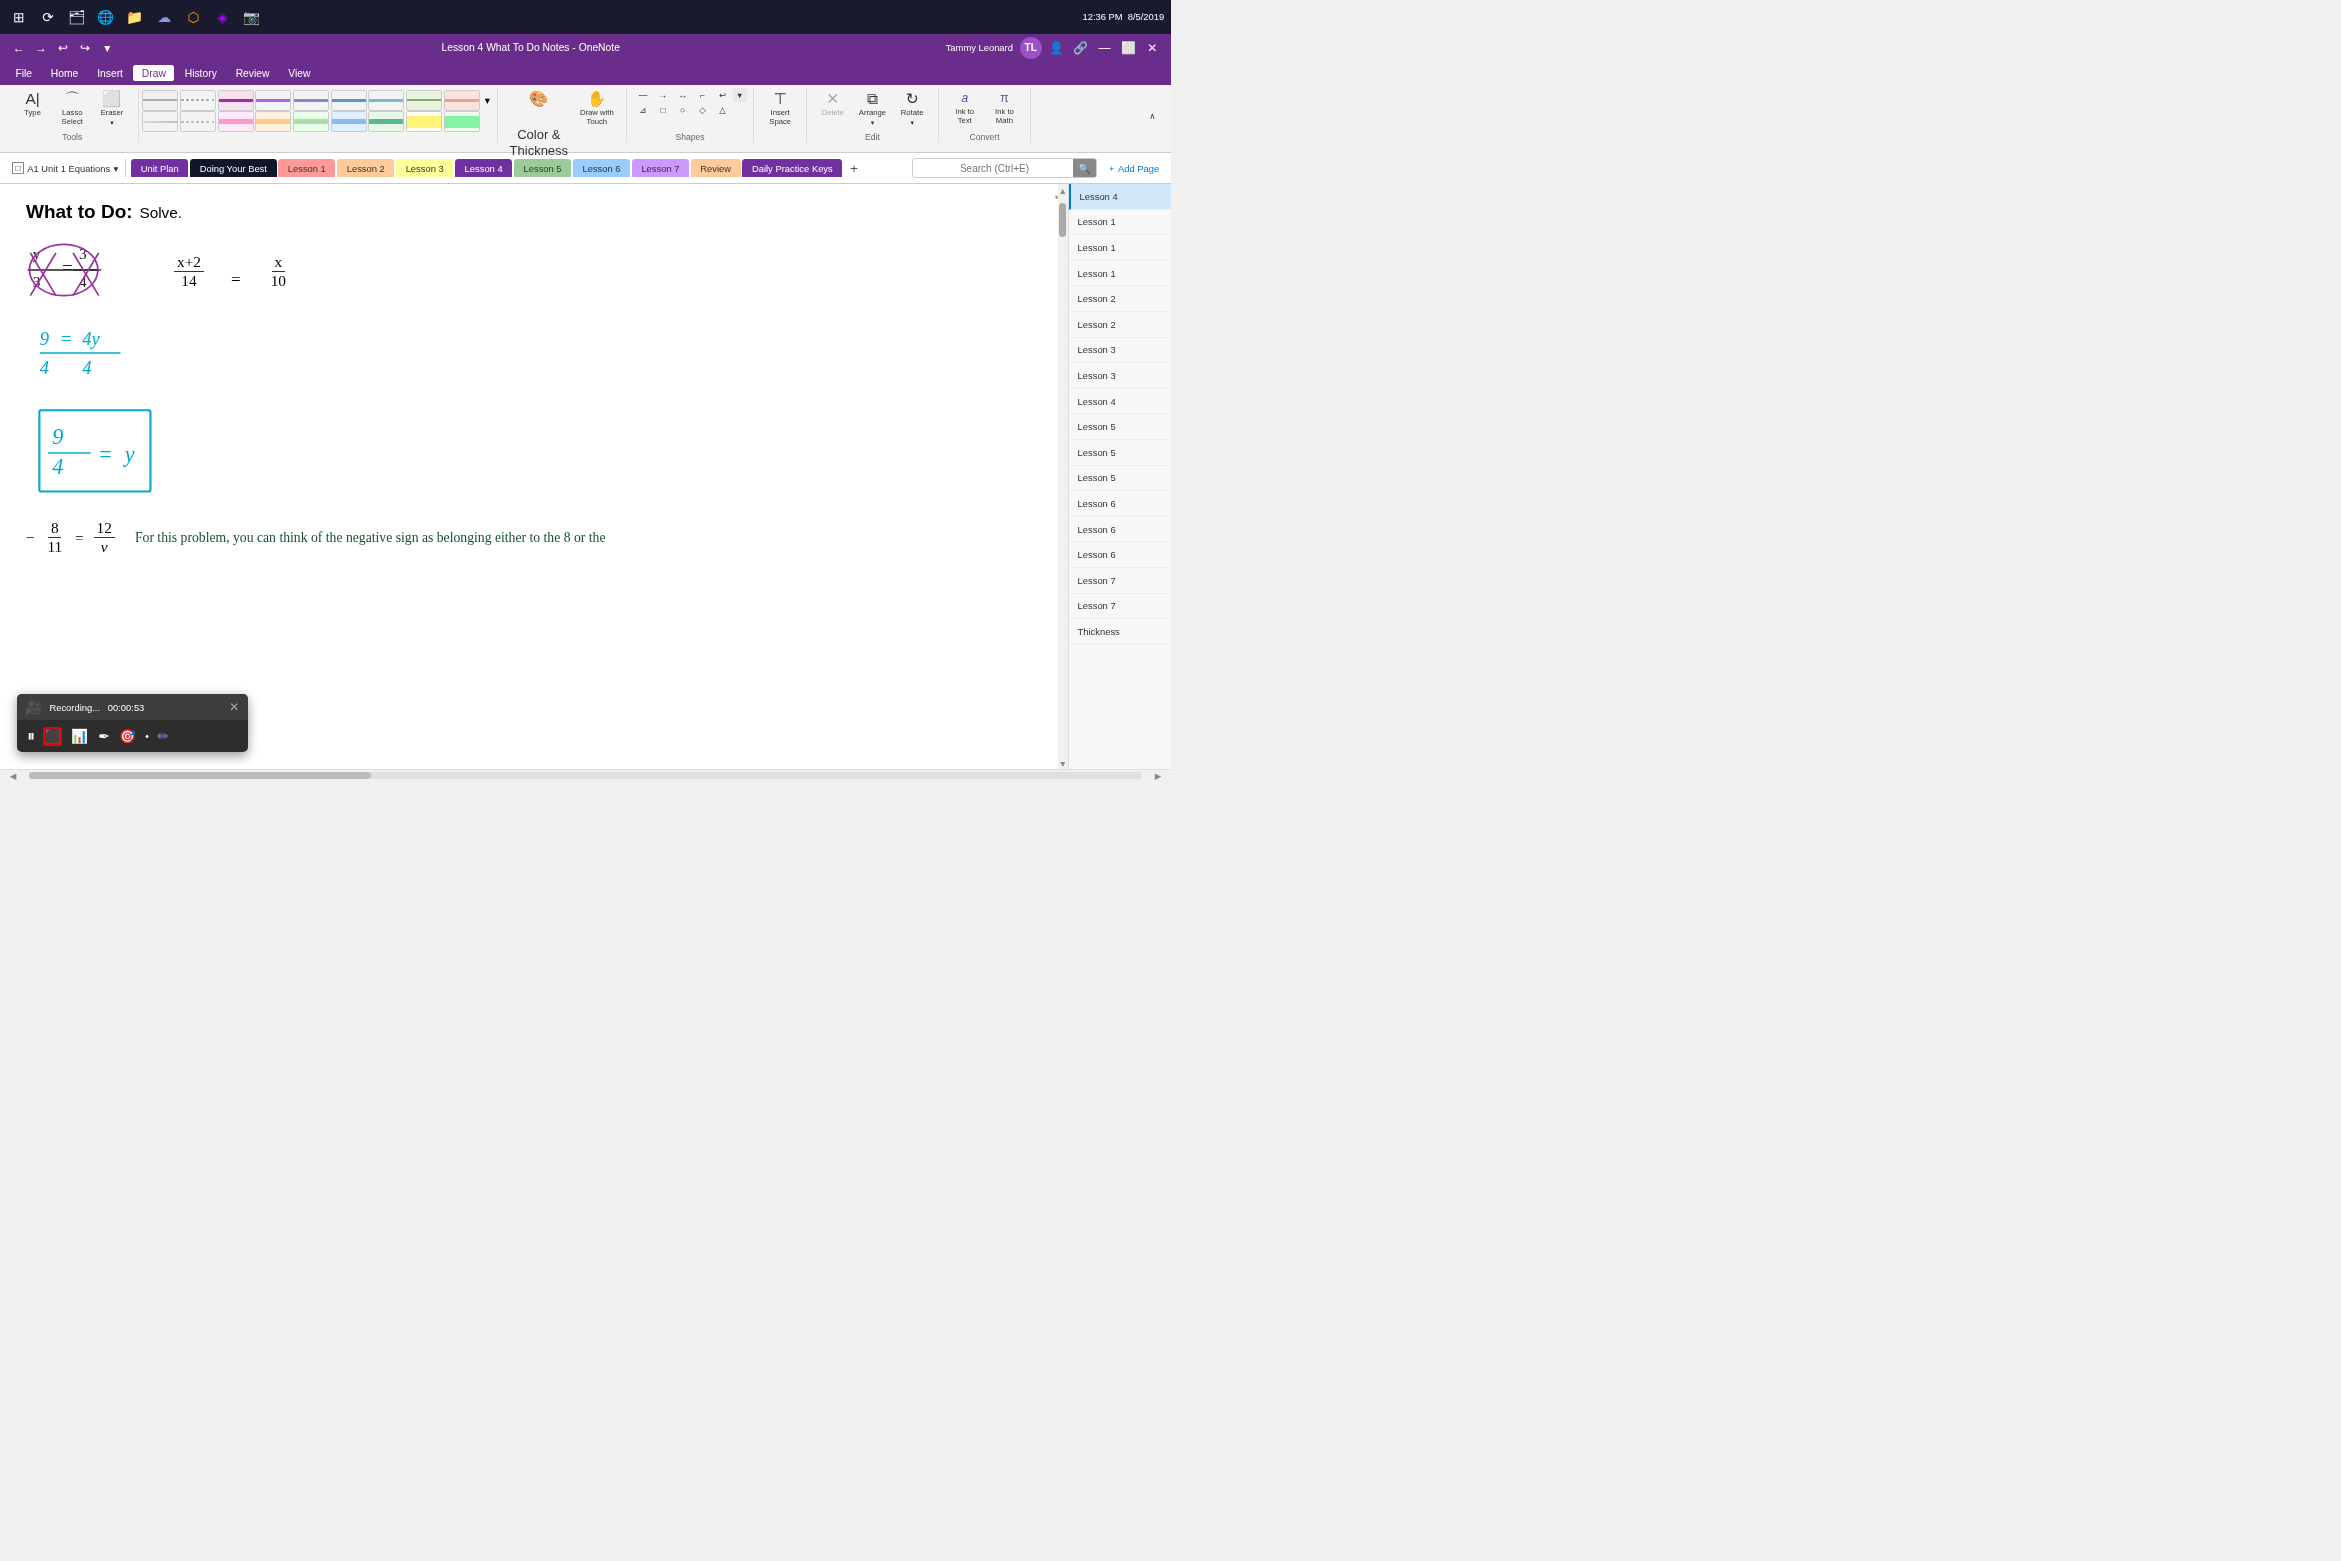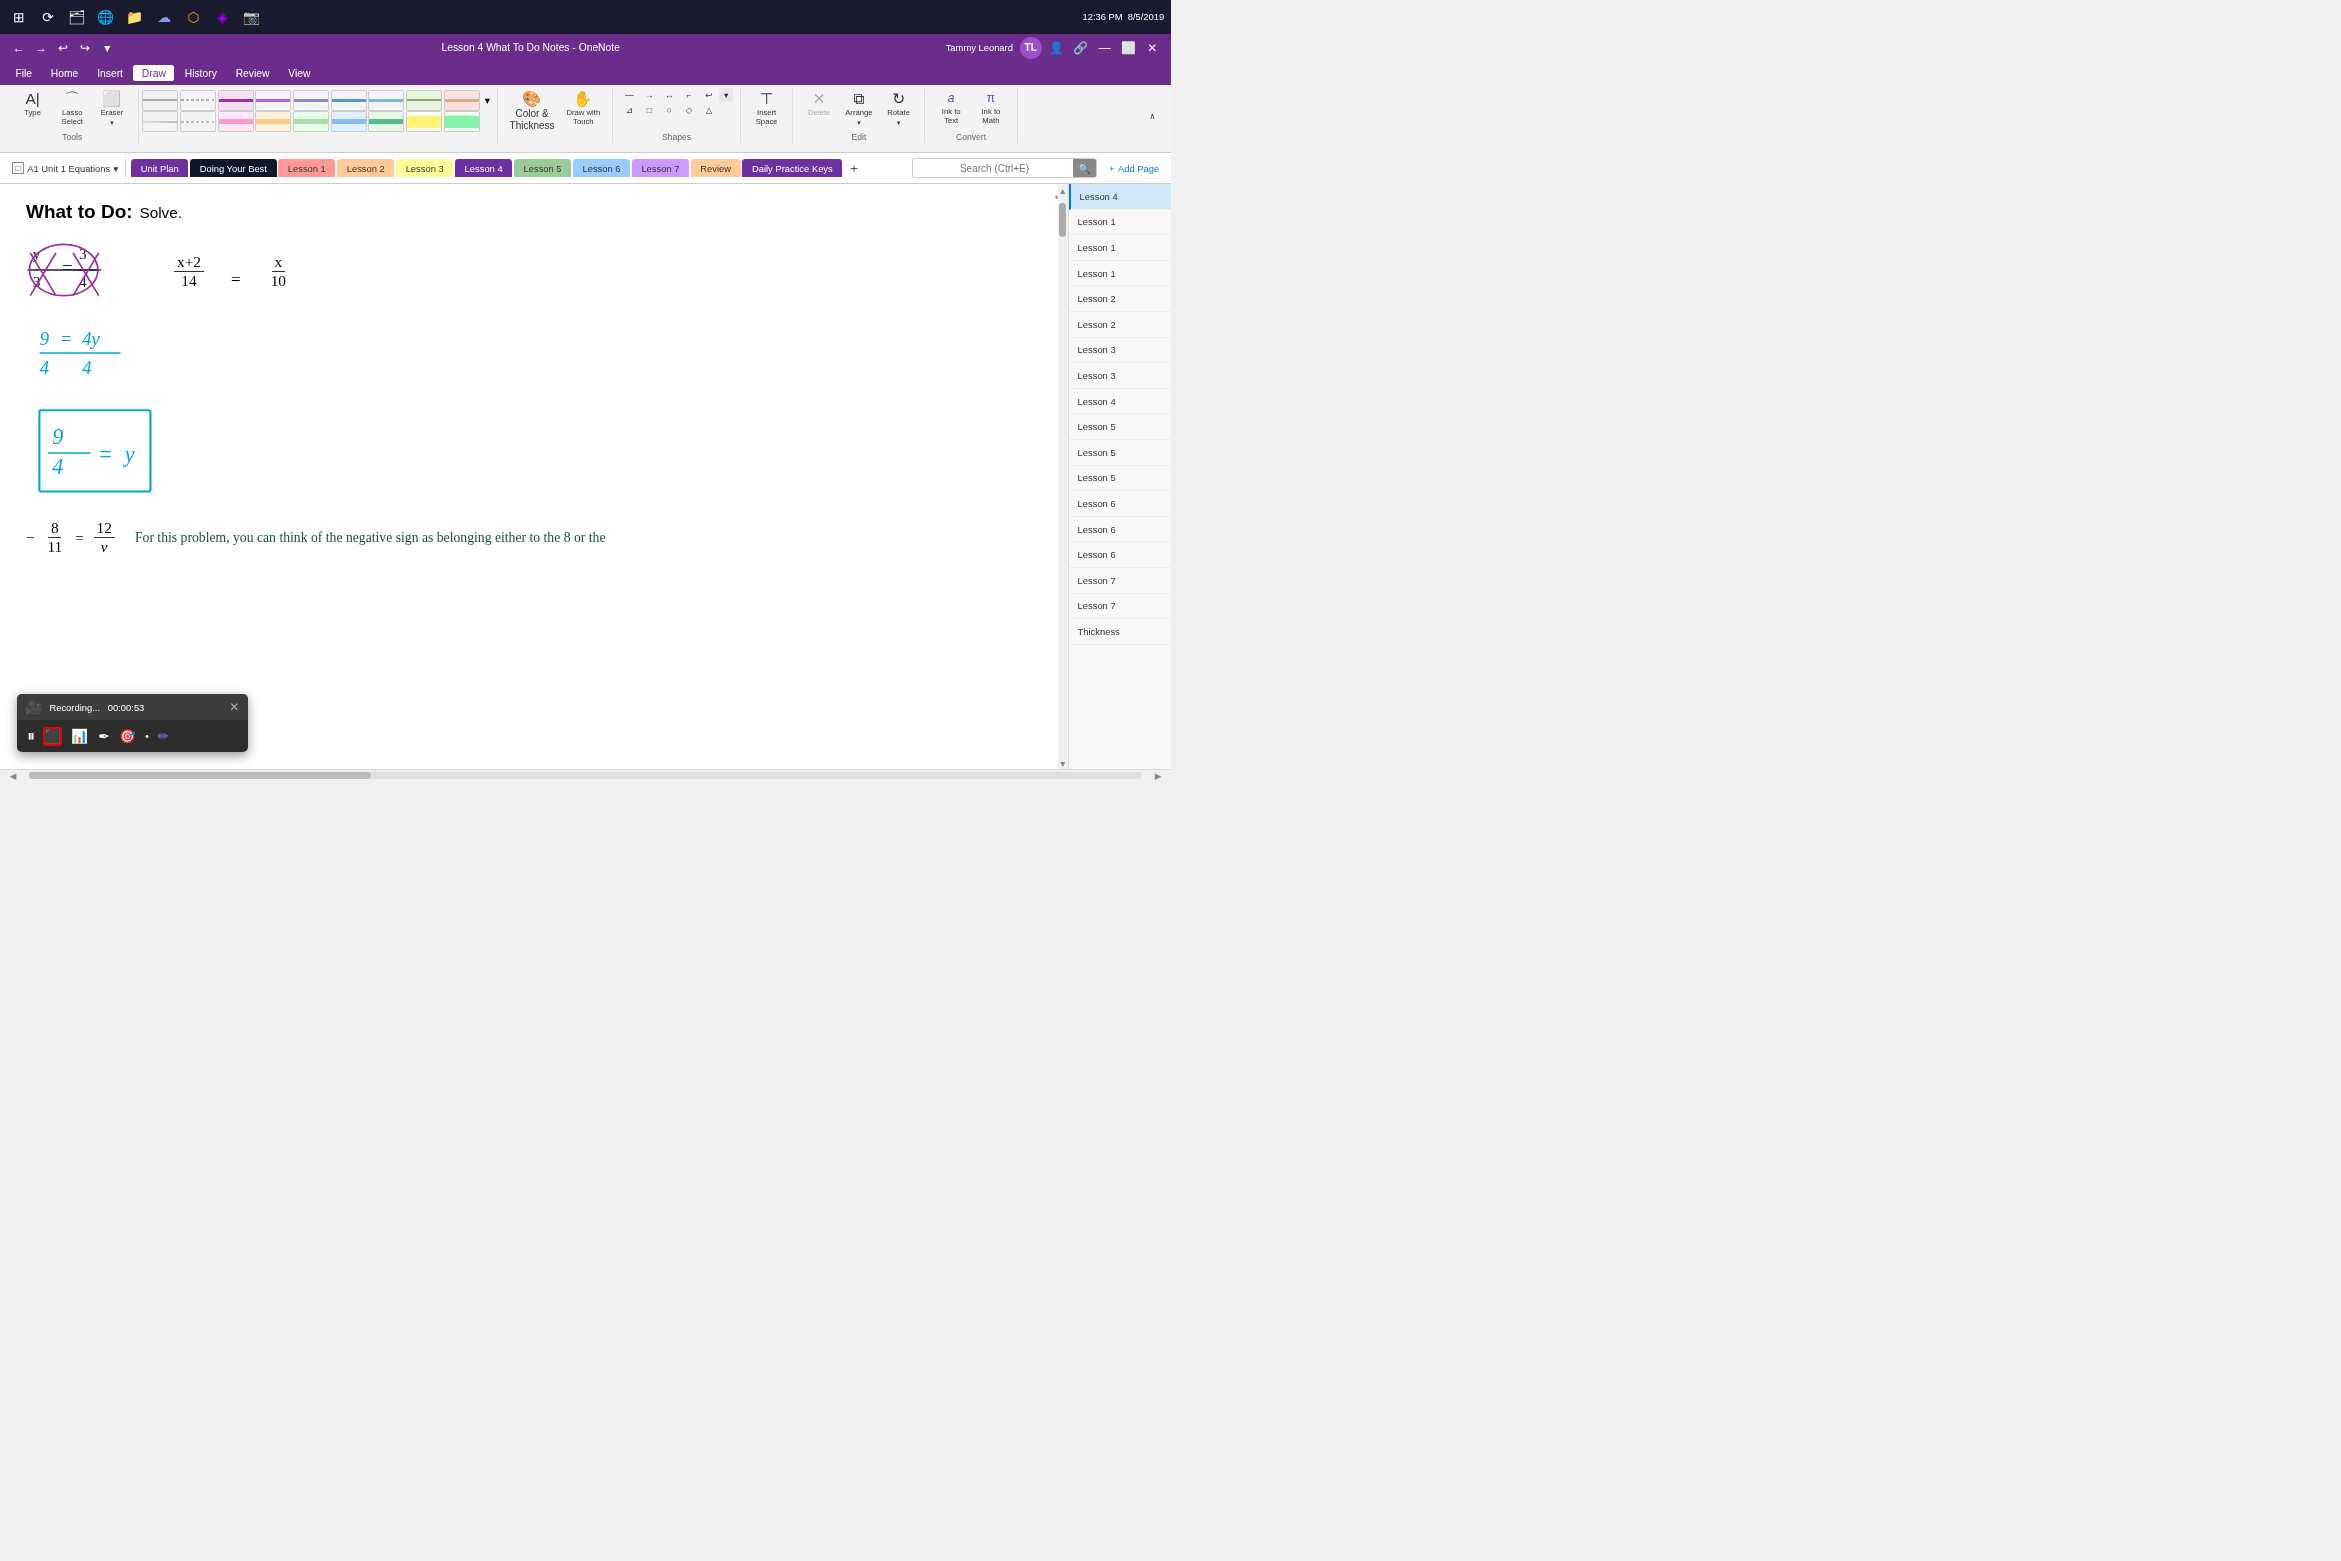--- a/index.html
+++ b/index.html
@@ -276,21 +276,21 @@
             <div class="pen-line" style="background:#55ee88; height:12px; opacity:0.7;"></div>
           </div>
         </div>
       </div>
     </div>
 
     <div class="ribbon-group">
       <div class="ribbon-group-items">
         <div class="ribbon-btn">
           <span class="icon">🎨</span>
-          <span class="label" style="white-space:pre-line; font-size:10px;">Color &amp;
+          <span class="label" style="white-space:pre-line; font-size:13px;margin-top:19px;">Color &amp;
 Thickness</span>
         </div>
         <div class="ribbon-btn">
           <span class="icon">✋</span>
           <span class="label" style="white-space:pre-line; font-size:7.7px;">Draw with
 Touch</span>
         </div>
       </div>
     </div>
 

